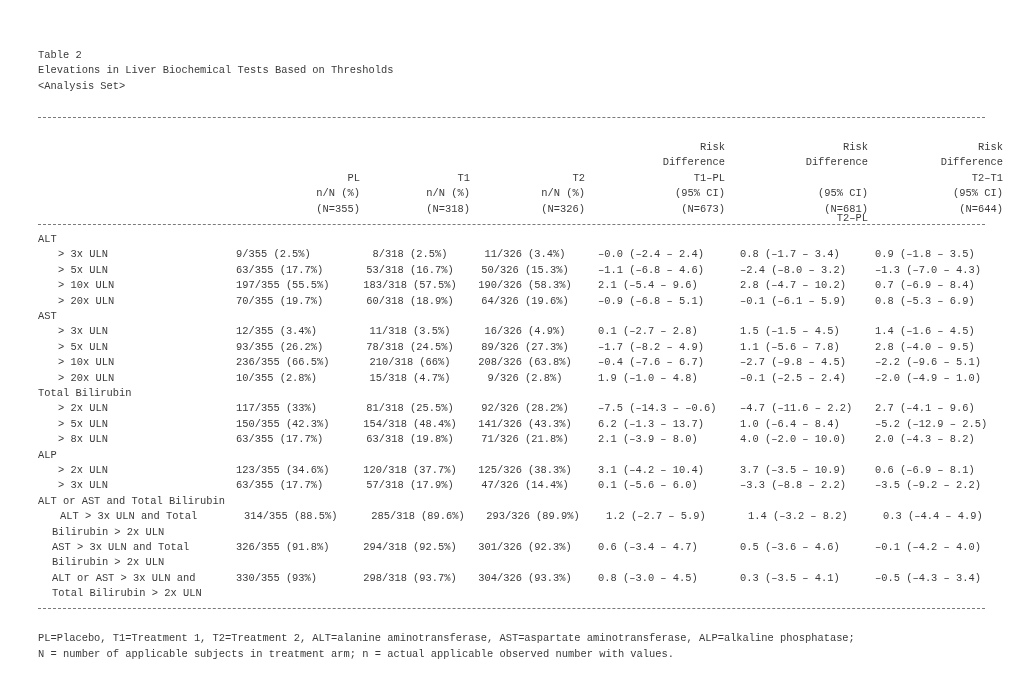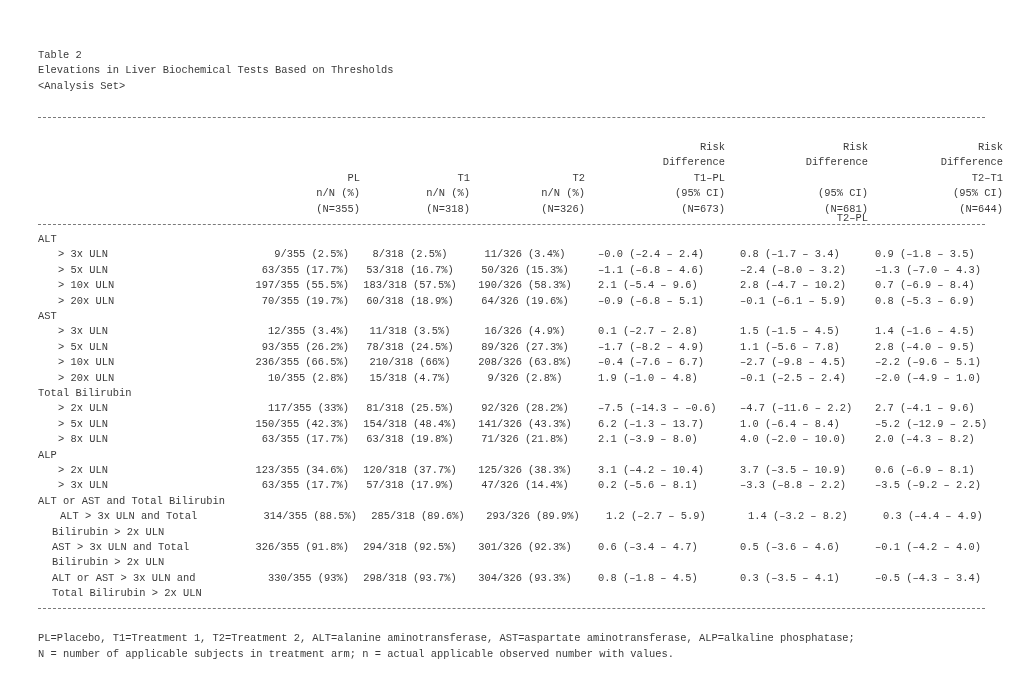--- a/index.html
+++ b/index.html
@@ -13,21 +13,21 @@
   .rule {
     position: absolute; left: 38px; width: 947px; height: 0;
     border-top: 1px dashed #7a7a7a;
   }
   .hdr { position: absolute; text-align: right; white-space: pre; line-height: 15.4px; }
   .row { position: absolute; left: 0; width: 1014px; height: 15.4px; line-height: 15.4px; }
   .row span { position: absolute; white-space: pre; }
   .lbl { left: 38px; }
   .lbl.ind1 { left: 58px; }
   .lbl.ind2 { left: 52px; }
-  .c1 { left: 219px; width: 130px; text-align: right; }
+  .c1 { left: 236px; width: 130px; text-align: left; }
   .c2 { left: 350px; width: 120px; text-align: center; }
   .c3 { left: 465px; width: 120px; text-align: center; }
   .c4 { left: 598px; }
   .c5 { left: 740px; }
   .c6 { left: 875px; }
   .foot { left: 38px; }
 </style>
 </head>
 <body>
 
@@ -191,21 +191,21 @@
       <span class="c3">125/326 (38.3%)</span>
       <span class="c4">3.1 (–4.2 – 10.4)</span>
       <span class="c5">3.7 (–3.5 – 10.9)</span>
       <span class="c6">0.6 (–6.9 – 8.1)</span>
     </div>
     <div class="row" style="top: 478.4px;">
       <span class="lbl ind1">&gt; 3x ULN</span>
       <span class="c1">63/355 (17.7%)</span>
       <span class="c2">57/318 (17.9%)</span>
       <span class="c3">47/326 (14.4%)</span>
-      <span class="c4">0.2 (–5.6 – 8.1)</span>
+      <span class="c4">0.1 (–5.6 – 6.0)</span>
       <span class="c5">–3.3 (–8.8 – 2.2)</span>
       <span class="c6">–3.5 (–9.2 – 2.2)</span>
     </div>
     <div class="row" style="top: 493.8px;">
       <span class="lbl">ALT or AST and Total Bilirubin</span>
     </div>
     <div class="row" style="top: 509.2px; margin-left: 8px;">
       <span class="lbl ind2">ALT &gt; 3x ULN and Total</span>
       <span class="c1">314/355 (88.5%)</span>
       <span class="c2">285/318 (89.6%)</span>
@@ -227,21 +227,21 @@
       <span class="c6">–0.1 (–4.2 – 4.0)</span>
     </div>
     <div class="row" style="top: 555.4px;">
       <span class="lbl ind2">Bilirubin &gt; 2x ULN</span>
     </div>
     <div class="row" style="top: 570.8px;">
       <span class="lbl ind2">ALT or AST &gt; 3x ULN and</span>
       <span class="c1">330/355 (93%)</span>
       <span class="c2">298/318 (93.7%)</span>
       <span class="c3">304/326 (93.3%)</span>
-      <span class="c4">0.8 (–1.8 – 4.5)</span>
+      <span class="c4">0.8 (–3.0 – 4.5)</span>
       <span class="c5">0.3 (–3.5 – 4.1)</span>
       <span class="c6">–0.5 (–4.3 – 3.4)</span>
     </div>
     <div class="row" style="top: 586.2px;">
       <span class="lbl ind2">Total Bilirubin &gt; 2x ULN</span>
     </div>
   </div>
 
 <div class="rule" style="top:608px"></div>
 

